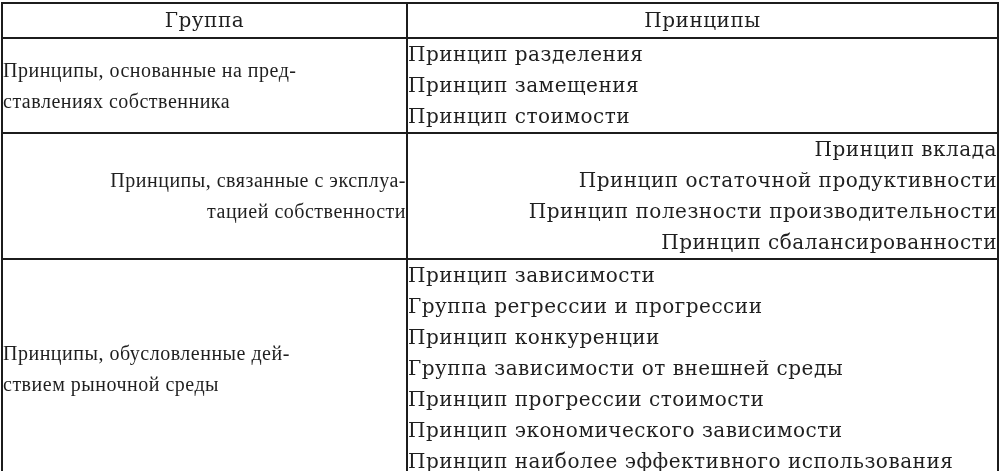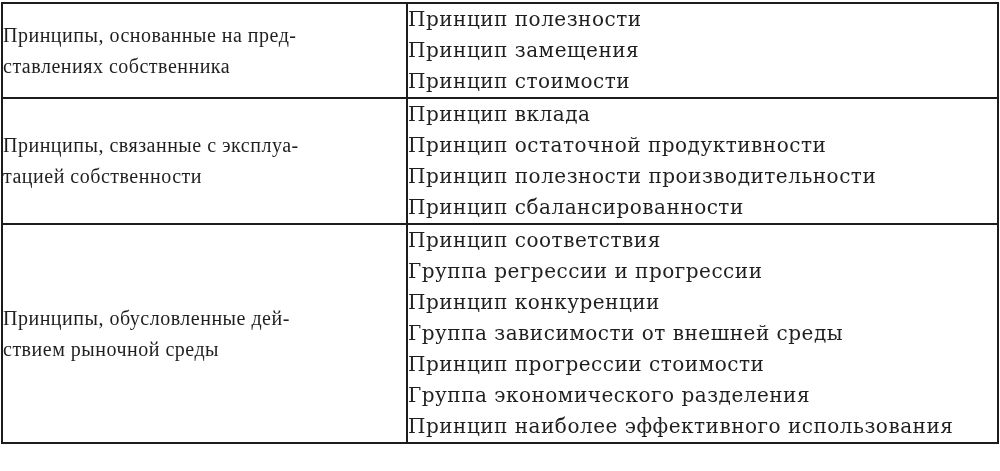--- a/index.html
+++ b/index.html
@@ -36,21 +36,21 @@
   }
   col.col-group { width: 405px; }
   col.col-principles { width: 591px; }
   tr.header-row th {
     height: 35px;
     text-align: center;
     border-bottom: 1px solid #7a7a7a;
     font-size: 20px;
   }
   tr.body-row-1 td { height: 94px; }
-  tr.body-row-2 td { height: 124px; }
+  tr.body-row-2 td { height: 124px; text-align: right; }
   tr.body-row-3 td { height: 211px; }
   td.group-cell {
     padding-left: 11px;
     padding-right: 8px;
     white-space: pre-line;
     text-align: left;
     font-family: Liberation Serif, serif;
   }
   td.principles-cell {
     padding-left: 14px;
@@ -67,47 +67,51 @@
 </head>
 <body>
 
 <div class="page">
   <table class="principles-table">
     <colgroup>
       <col class="col-group">
       <col class="col-principles">
     </colgroup>
     <tbody>
+        <tr class="header-row">
+      <th>Группа</th>
+      <th>Принципы</th>
+    </tr>
     <tr class="body-row-1">
       <td class="group-cell">Принципы, основанные на пред-
 ставлениях собственника</td>
       <td class="principles-cell">
-        <div class="principle">Принцип полезности</div>
+        <div class="principle">Принцип разделения</div>
         <div class="principle">Принцип замещения</div>
         <div class="principle">Принцип стоимости</div>
       </td>
     </tr>
     <tr class="body-row-2">
       <td class="group-cell">Принципы, связанные с эксплуа-
 тацией собственности</td>
       <td class="principles-cell">
         <div class="principle">Принцип вклада</div>
         <div class="principle">Принцип остаточной продуктивности</div>
         <div class="principle">Принцип полезности производительности</div>
         <div class="principle">Принцип сбалансированности</div>
       </td>
     </tr>
     <tr class="body-row-3">
       <td class="group-cell">Принципы, обусловленные дей-
 ствием рыночной среды</td>
       <td class="principles-cell">
-        <div class="principle">Принцип соответствия</div>
+        <div class="principle">Принцип зависимости</div>
         <div class="principle">Группа регрессии и прогрессии</div>
         <div class="principle">Принцип конкуренции</div>
         <div class="principle">Группа зависимости от внешней среды</div>
         <div class="principle">Принцип прогрессии стоимости</div>
-        <div class="principle">Группа экономического разделения</div>
+        <div class="principle">Принцип экономического зависимости</div>
         <div class="principle">Принцип наиболее эффективного использования</div>
       </td>
     </tr>
   </tbody>
     </table>
 </div>
 
 </body></html>

